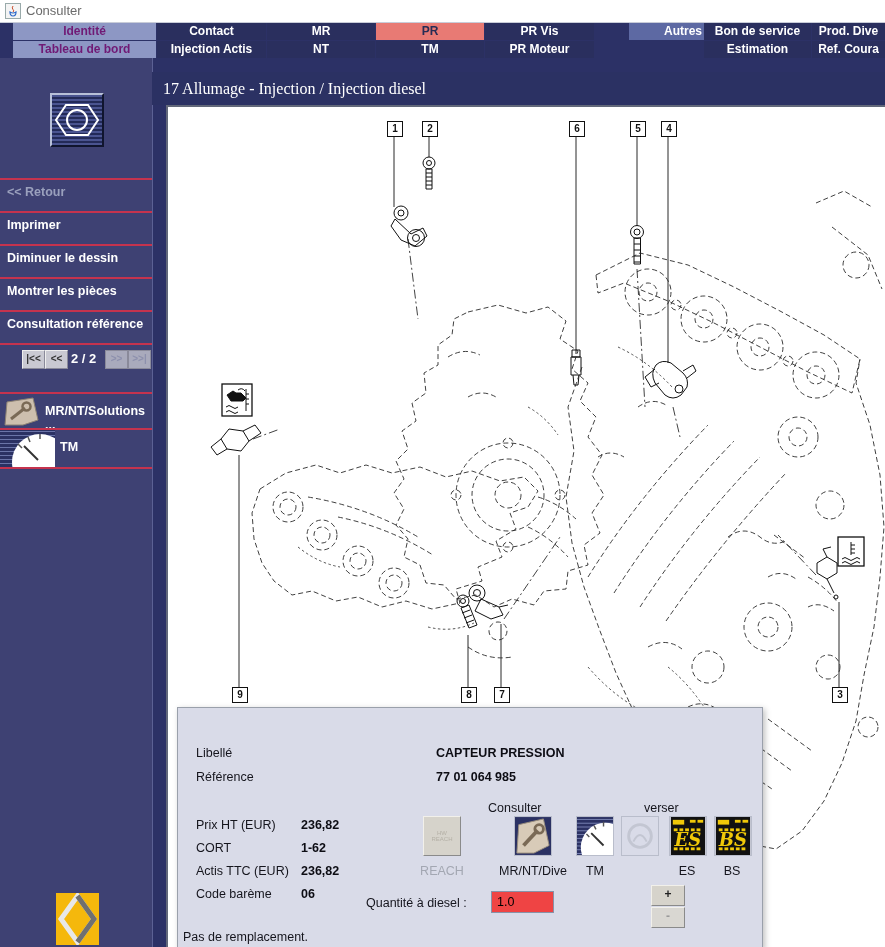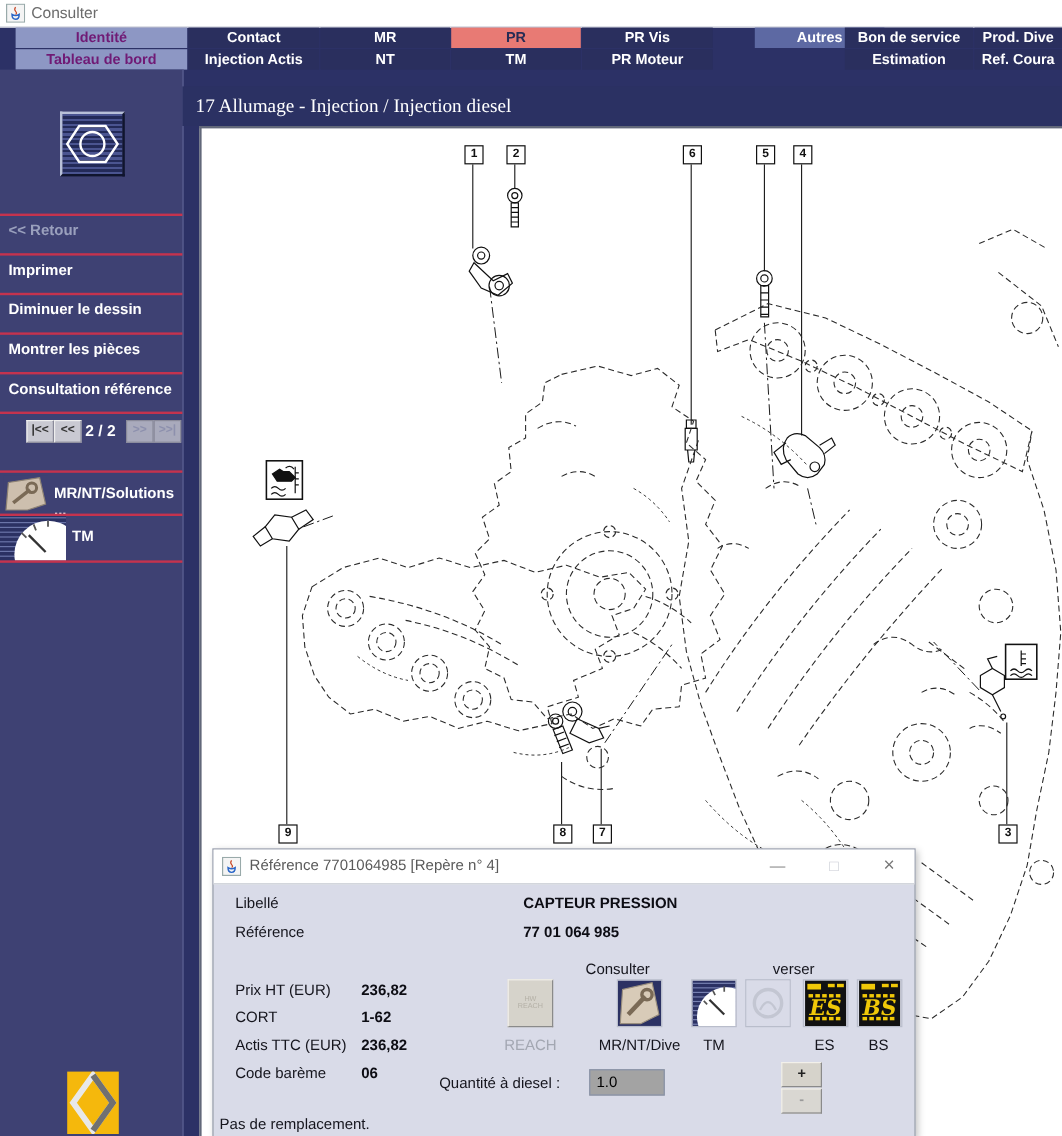--- a/index.html
+++ b/index.html
@@ -45,21 +45,21 @@
   #dialog{left:177px;top:707px;width:586px;height:242px;background:#d9dbe8;border:1px solid #9aa0ab;
           box-sizing:border-box;box-shadow:2px 2px 6px rgba(0,0,0,0.25);}
   #dlg-titlebar{left:0;top:0;width:584px;height:28px;background:#ffffff;border-bottom:1px solid #c9ccd4;}
   #dlg-title{left:30px;top:6px;color:#5a5a5a;font-size:12.5px;}
   .dlg-ctl{position:absolute;top:4px;width:30px;height:20px;text-align:center;color:#8a8a8a;font-size:13px;line-height:20px;cursor:pointer;}
   .dlbl{position:absolute;font-size:12.5px;color:#15151d;}
   .dval{position:absolute;font-size:12.5px;color:#0d0d14;font-weight:bold;}
   .icnbtn{position:absolute;width:38px;height:40px;cursor:pointer;border:1px solid #b9bdcb;box-sizing:border-box;}
   .icnlbl{position:absolute;font-size:12.5px;color:#15151d;transform:translateX(-50%);white-space:nowrap;}
   .icnlbl.dis{color:#a3a7b2;}
-  #qty-input{position:absolute;width:56px;height:20px;border:1px solid #8892a8;background:#a3a3a3;
+  #qty-input{position:absolute;width:56px;height:20px;border:1px solid #8892a8;background:#ef4444;
              font-size:12.5px;font-family:"Liberation Sans",sans-serif;padding:0 0 0 5px;}
   .stepbtn{position:absolute;width:32px;height:19px;background:#d6d3cb;border:1px solid #8a8a8a;
            border-top-color:#f2f0ea;border-left-color:#f2f0ea;font-size:12px;font-weight:bold;color:#222;
            text-align:center;line-height:17px;cursor:pointer;}
   .stepbtn.dis{color:#9a9a9a;background:#d9d7d2;cursor:default;}
 </style>
 </head>
 <body>
 
 <div class="abs" id="win-titlebar">
@@ -343,31 +343,20 @@
   <div class="callout" style="left:401px;top:14px">6</div>
   <div class="callout" style="left:462px;top:14px">5</div>
   <div class="callout" style="left:493px;top:14px">4</div>
   <div class="callout" style="left:64px;top:580px">9</div>
   <div class="callout" style="left:293px;top:580px">8</div>
   <div class="callout" style="left:326px;top:580px">7</div>
   <div class="callout" style="left:664px;top:580px">3</div>
 </div>
 
 <div class="abs" id="dialog">
-  <div class="abs" id="dlg-titlebar">
-    <svg class="abs" style="left:7px;top:6px" width="16" height="16" viewBox="0 0 16 16">
-      <rect x="0.5" y="0.5" width="15" height="15" fill="#f4f4f4" stroke="#9aa"></rect>
-      <path d="M5,9 q3,2 6,0 q0,4 -3,4 q-3,0 -3,-4z" fill="none" stroke="#2a66c8" stroke-width="1.2"></path>
-      <path d="M8,3 q-1.5,2 0,3.5 q1.5,1.5 0,2.5" fill="none" stroke="#c84a2a" stroke-width="1"></path>
-    </svg>
-    <div class="abs" id="dlg-title">Référence 7701064985 [Repère n° 4]</div>
-    <div class="dlg-ctl" style="left:455px">—</div>
-    <div class="dlg-ctl" style="left:502px;color:#c9ccd4">□</div>
-    <div class="dlg-ctl" style="left:548px;font-size:16px;color:#777">×</div>
-  </div>
 
   <div class="dlbl" style="left:18px;top:38px">Libellé</div>
   <div class="dval" style="left:258px;top:38px">CAPTEUR PRESSION</div>
   <div class="dlbl" style="left:18px;top:62px">Référence</div>
   <div class="dval" style="left:258px;top:62px">77 01 064 985</div>
 
   <div class="dlbl" style="left:310px;top:93px">Consulter</div>
   <div class="dlbl" style="left:466px;top:93px">verser</div>
 
   <div class="dlbl" style="left:18px;top:110px">Prix HT (EUR)</div>

